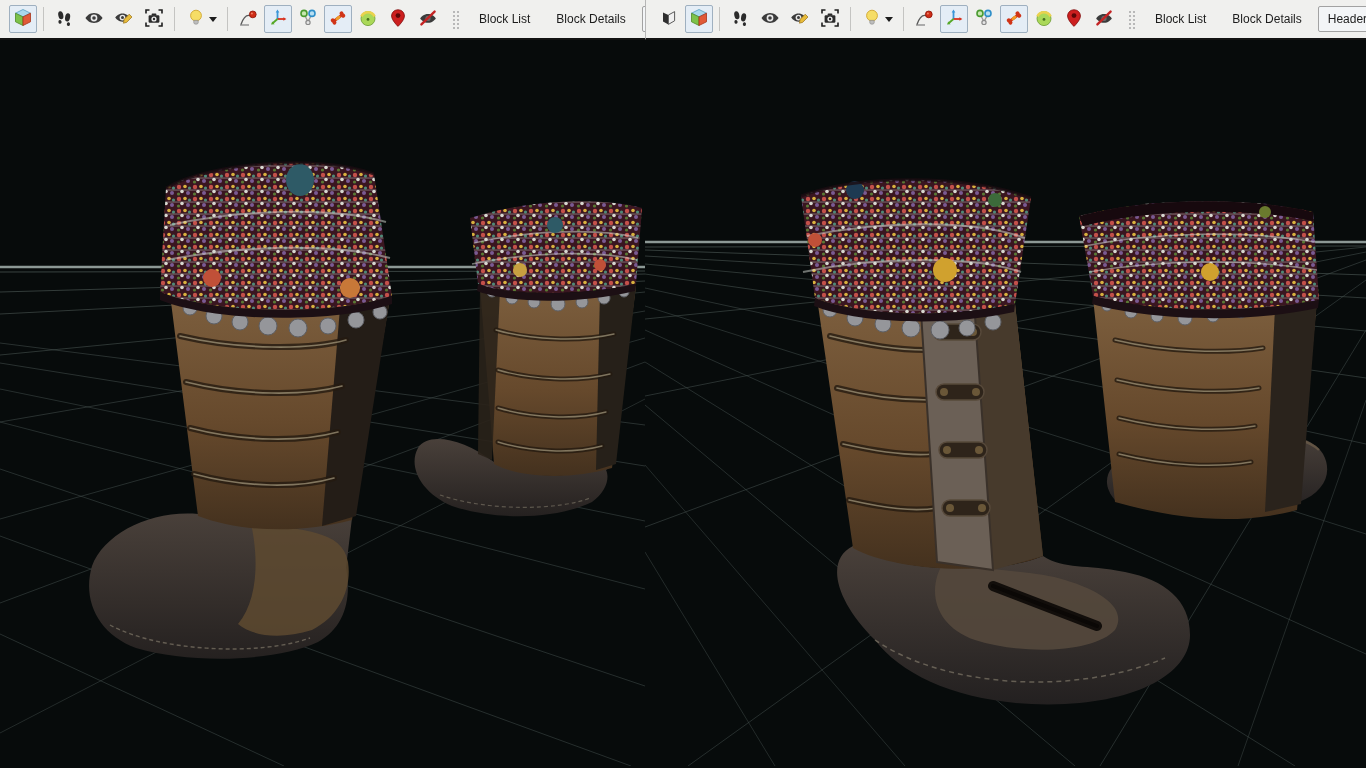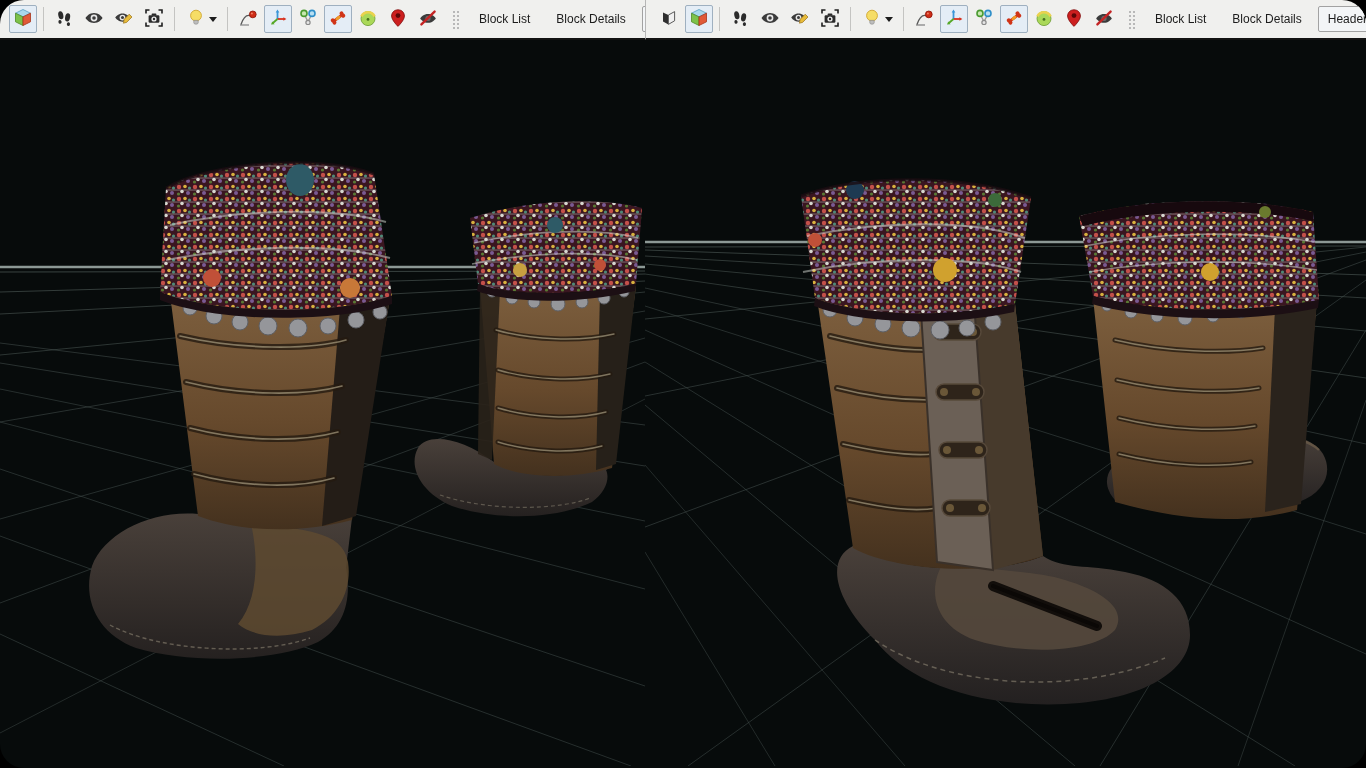--- a/index.html
+++ b/index.html
@@ -1,18 +1,18 @@
 <!DOCTYPE html>
 <html style="--toolbar-bg: #f0f0ee; --toolbar-border: #121212; --selected-button-border: #9fb0c0; --selected-button-bg: #e4edf6; --viewport-bg: #070b0b; --grid-line: #46514f; --horizon-line: #93a09d; --band-base: #3a1620; --leather-brown: #6b4f30; --coin-silver: #95969a;"><head>
 <meta charset="utf-8">
 <style>
   html,body{margin:0;padding:0;background:#000;}
   .app{
     width:1366px;height:768px;overflow:hidden;display:flex;
-    font-family:"Liberation Sans",sans-serif;position:relative;border-radius:24px;
+    font-family:"Liberation Sans",sans-serif;position:relative;
   }
   .panel{display:flex;flex-direction:column;height:768px;}
   .panel-left{width:645px;}
   .panel-right{width:721px;}
   .toolbar{
     height:40px;box-sizing:border-box;background:var(--toolbar-bg,#f0f0ee);
     border-bottom:2px solid var(--toolbar-border,#121212);
     display:flex;align-items:center;padding:0 0 0 8px;
     overflow:hidden;white-space:nowrap;flex:0 0 auto;
   }

